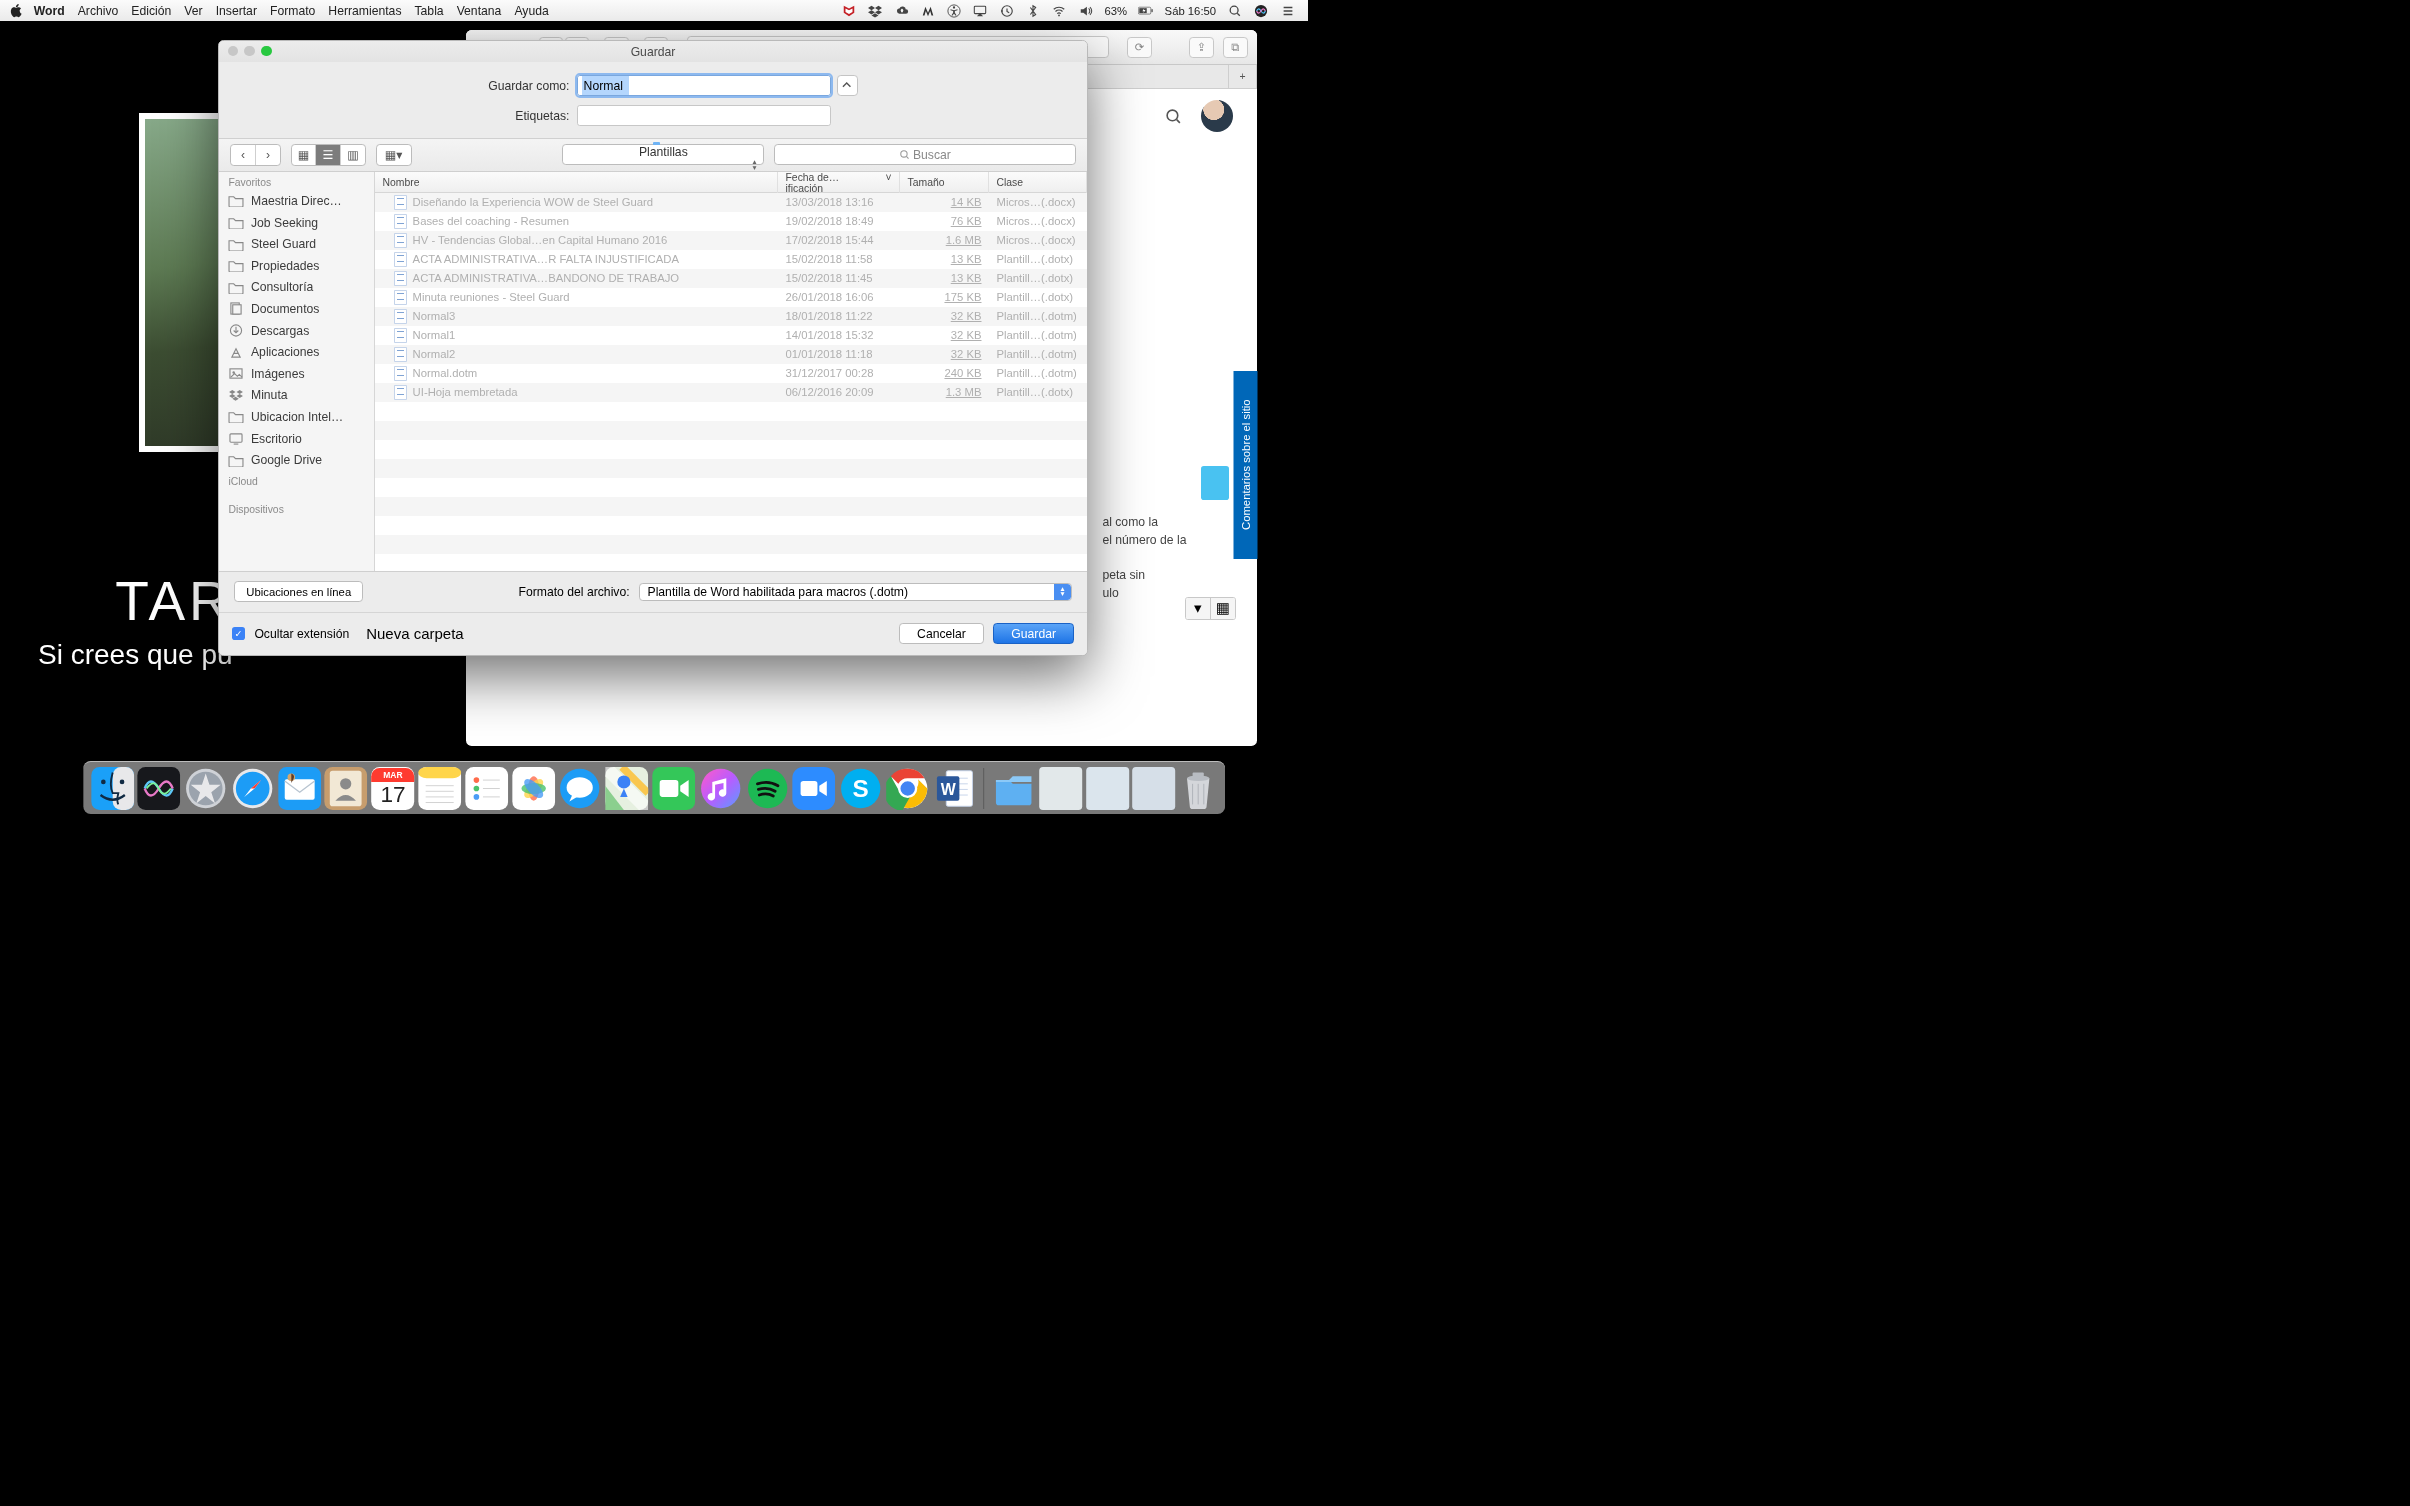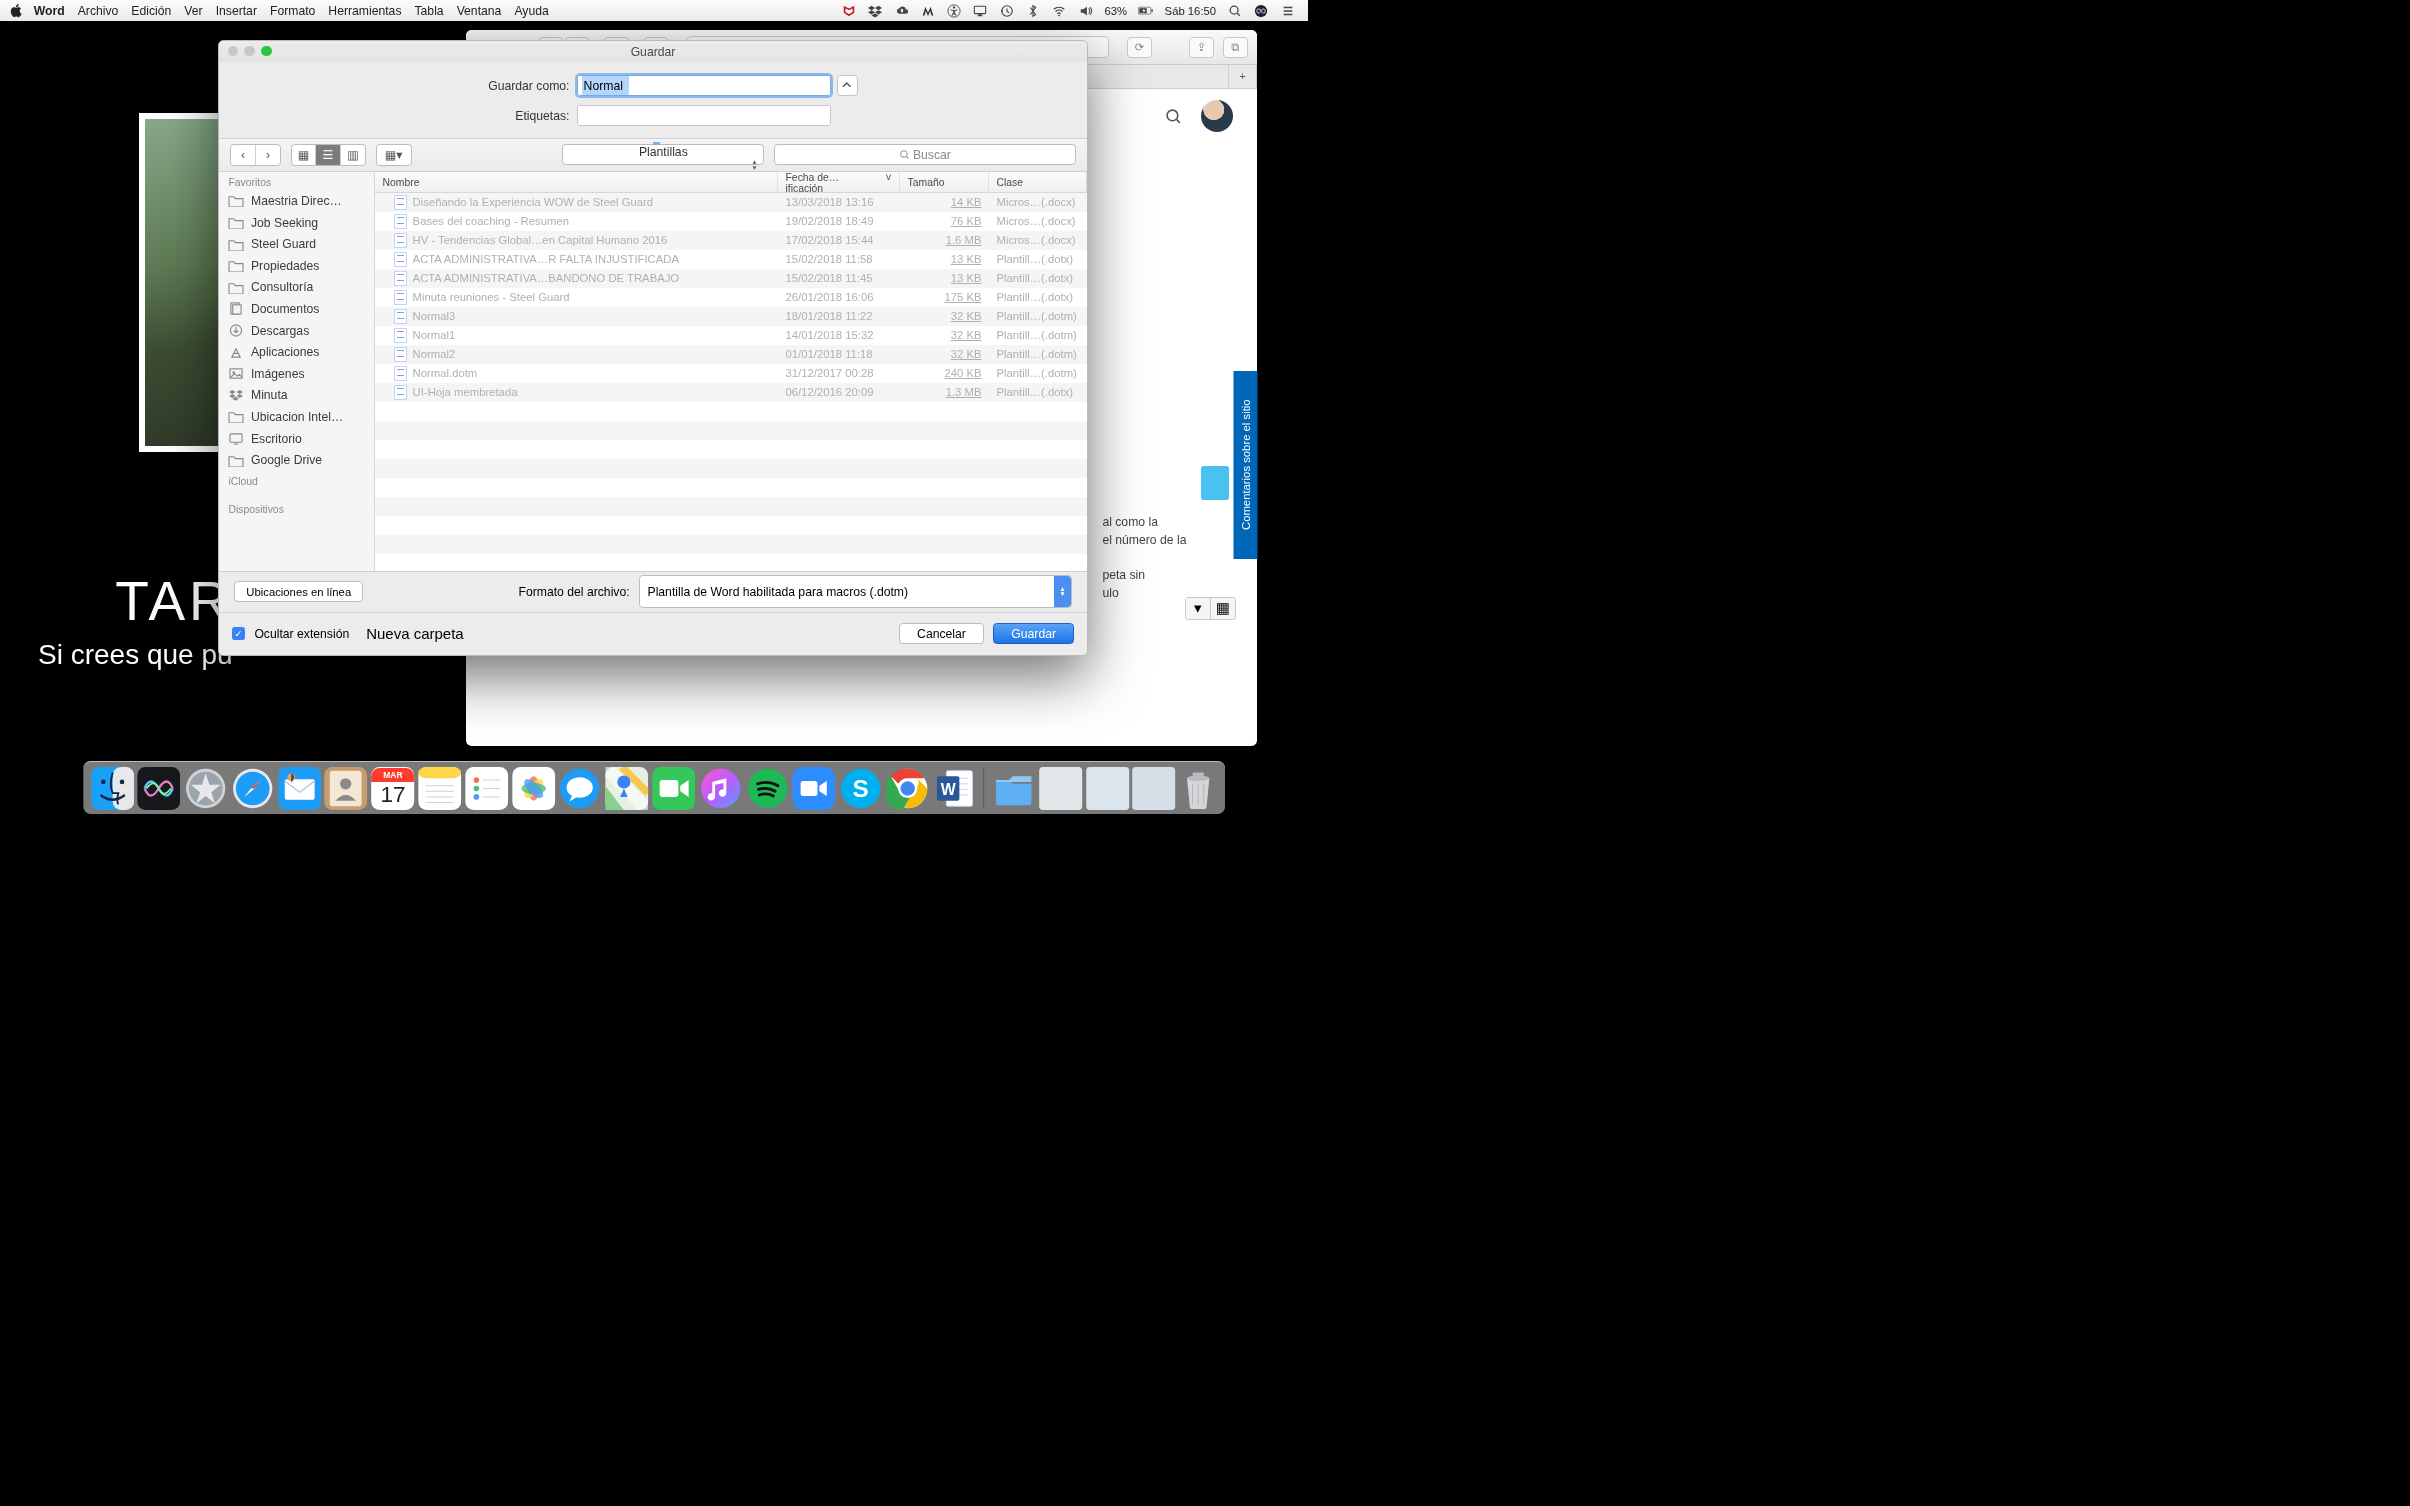--- a/index.html
+++ b/index.html
@@ -83,21 +83,21 @@
     .dialog .frow:nth-child(odd) { background: #f5f5f5; }
     .dialog .frow > div { padding: 0 7.5px; white-space: nowrap; overflow: hidden; text-overflow: ellipsis; }
     .dialog .frow .nm { display: flex; align-items: center; gap: 5.6px; padding-left: 19px; }
     .dialog .frow .fic { width: 13px; height: 15px; background: #fff; border: 0.9px solid #c5d4ea; border-radius: 0.9px; position: relative; flex-shrink: 0; }
     .dialog .frow .fic::after { content: ""; position: absolute; left: 1.9px; top: 2.8px; right: 1.9px; height: 4.7px; border-top: 0.9px solid #7fa3d4; border-bottom: 0.9px solid #7fa3d4; }
     .dialog .frow .sz { text-align: right; text-decoration: underline; }
 
     .dialog .btm1 { height: 41px; border-top: 0.9px solid #cfcfcf; background: #ececec; display: flex; align-items: center; padding: 0 15px; gap: 15px; }
     .dialog .btm1 .lbtn { height: 21px; padding: 0 11.3px; border: 0.9px solid #bcbcbc; border-radius: 3.8px; background: #fff; font-size: 11.3px; display: flex; align-items: center; }
     .dialog .btm1 .ffmt { margin-left: auto; display: flex; align-items: center; gap: 9.4px; }
-    .dialog .btm1 .ffmt .dd { width: 433px; height: 33px; border: 0.9px solid #bcbcbc; border-radius: 3.8px; background: #fff; display: flex; align-items: center; padding: 0 7.5px; font-size: 12.2px; position: relative; }
+    .dialog .btm1 .ffmt .dd { width: 433px; height: 18px; border: 0.9px solid #bcbcbc; border-radius: 3.8px; background: #fff; display: flex; align-items: center; padding: 0 7.5px; font-size: 12.2px; position: relative; }
     .dialog .btm1 .ffmt .dd .cap { position: absolute; right: 0; top: 0; bottom: 0; width: 17px; background: #4a8ff2; border-radius: 0 3.8px 3.8px 0; display: flex; flex-direction: column; align-items: center; justify-content: center; color: #fff; font-size: 6.6px; line-height: 4.7px; }
 
     .dialog .btm2 { height: 43px; border-top: 0.9px solid #d5d5d5; background: #ececec; display: flex; align-items: center; padding: 0 13px; gap: 9.4px; }
     .dialog .btm2 .chk { width: 13px; height: 13px; border-radius: 2.8px; background: #3b82f6; display: inline-flex; align-items: center; justify-content: center; color: #fff; font-size: 9.4px; }
     .dialog .btm2 .rbtns { margin-left: auto; display: flex; gap: 9.4px; }
     .dialog .btm2 .btn { height: 21px; padding: 0 17px; border: 0.9px solid #bcbcbc; border-radius: 3.8px; background: #fff; font-size: 12.2px; display: flex; align-items: center; }
     .dialog .btm2 .btn.primary { background: linear-gradient(#5aa4f7,#1e74e6); color: #fff; border-color: #1a62c5; }
 
     
     .dock { position: absolute; left: 50%; transform: translateX(-50%); bottom: 2.8px; height: 53px; padding: 3.8px 7.5px; background: rgba(220,220,220,0.55); border-radius: 7.5px; display: flex; align-items: center; gap: 3.8px; z-index: 60; backdrop-filter: blur(5.6px); border-top: 0.9px solid rgba(255,255,255,.5); }

